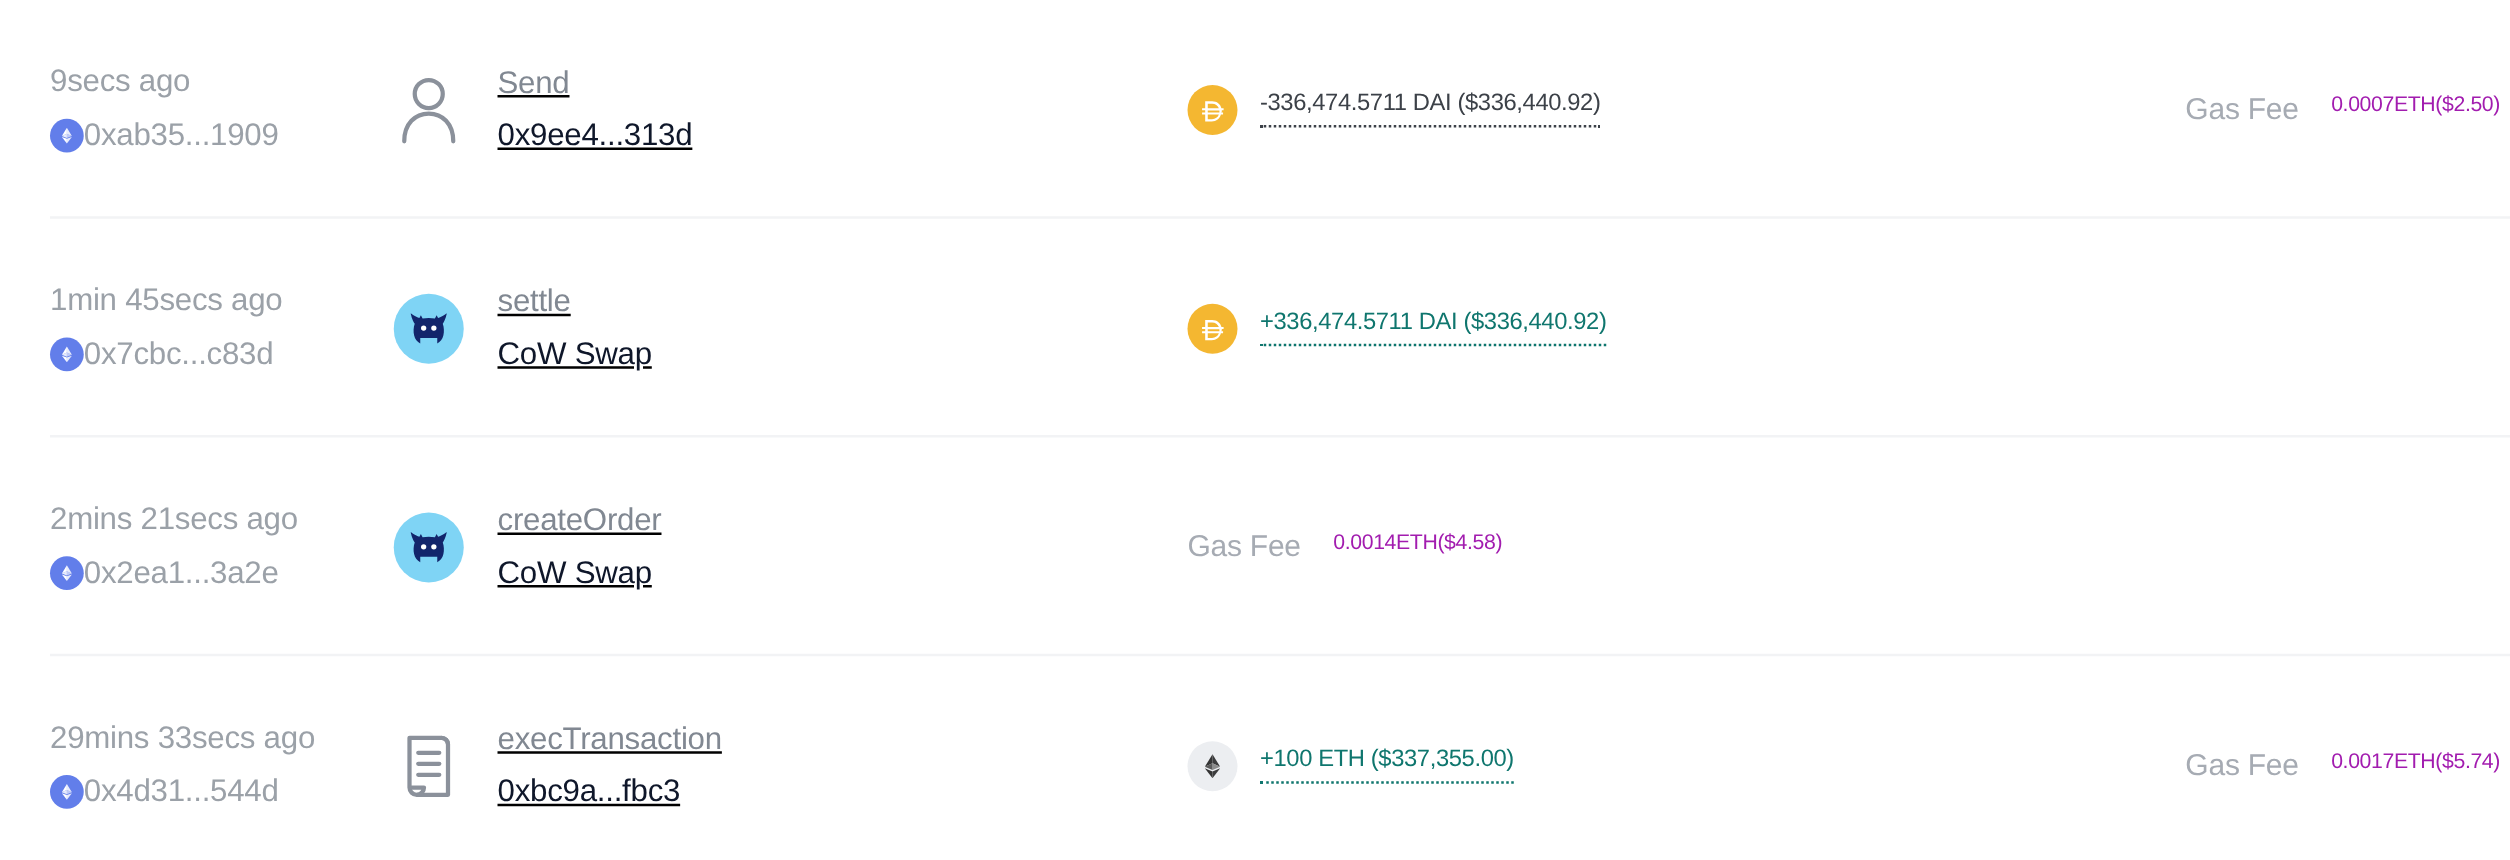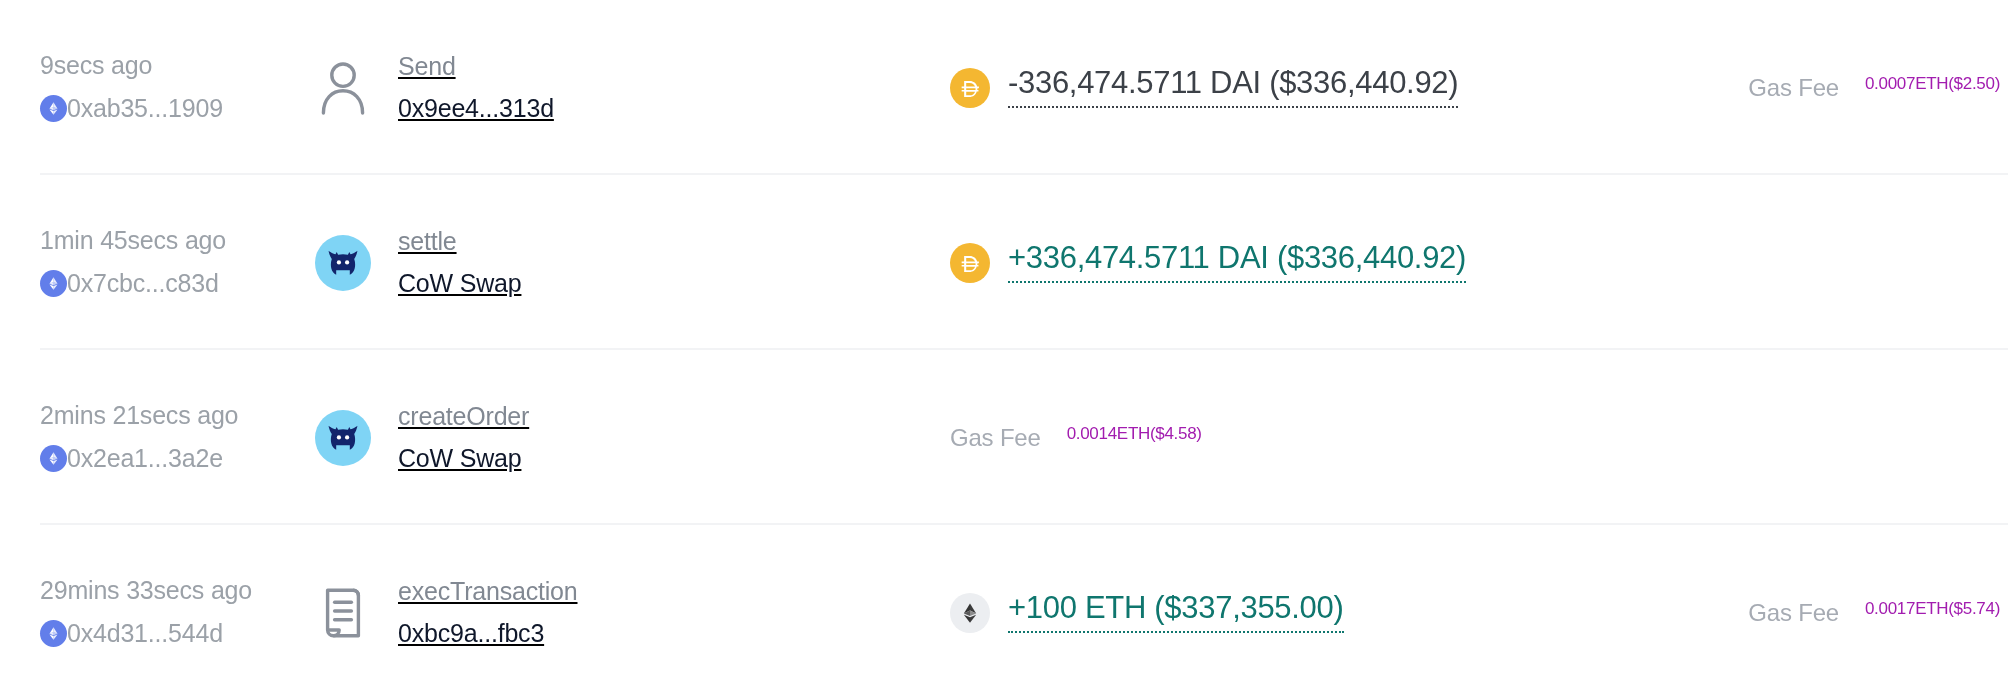--- a/index.html
+++ b/index.html
@@ -141,21 +141,21 @@
     display: flex;
     align-items: center;
     justify-content: center;
   }
   .token-dai { background: #f4b731; }
   .token-dai svg { width: 26px; height: 26px; display: block; }
   .token-eth { background: #eceef1; }
   .token-eth svg { width: 22px; height: 22px; display: block; }
 
   .amount-text {
-    font-size: 31px;
+    font-size: 19px;
     letter-spacing: -0.3px;
     white-space: nowrap;
     line-height: 1.0;
     padding-bottom: 8px;
     border-bottom: 2px dotted currentColor;
   }
   .amount-neg { color: #3c4148; }
   .amount-pos { color: #0f766e; }
 
   

